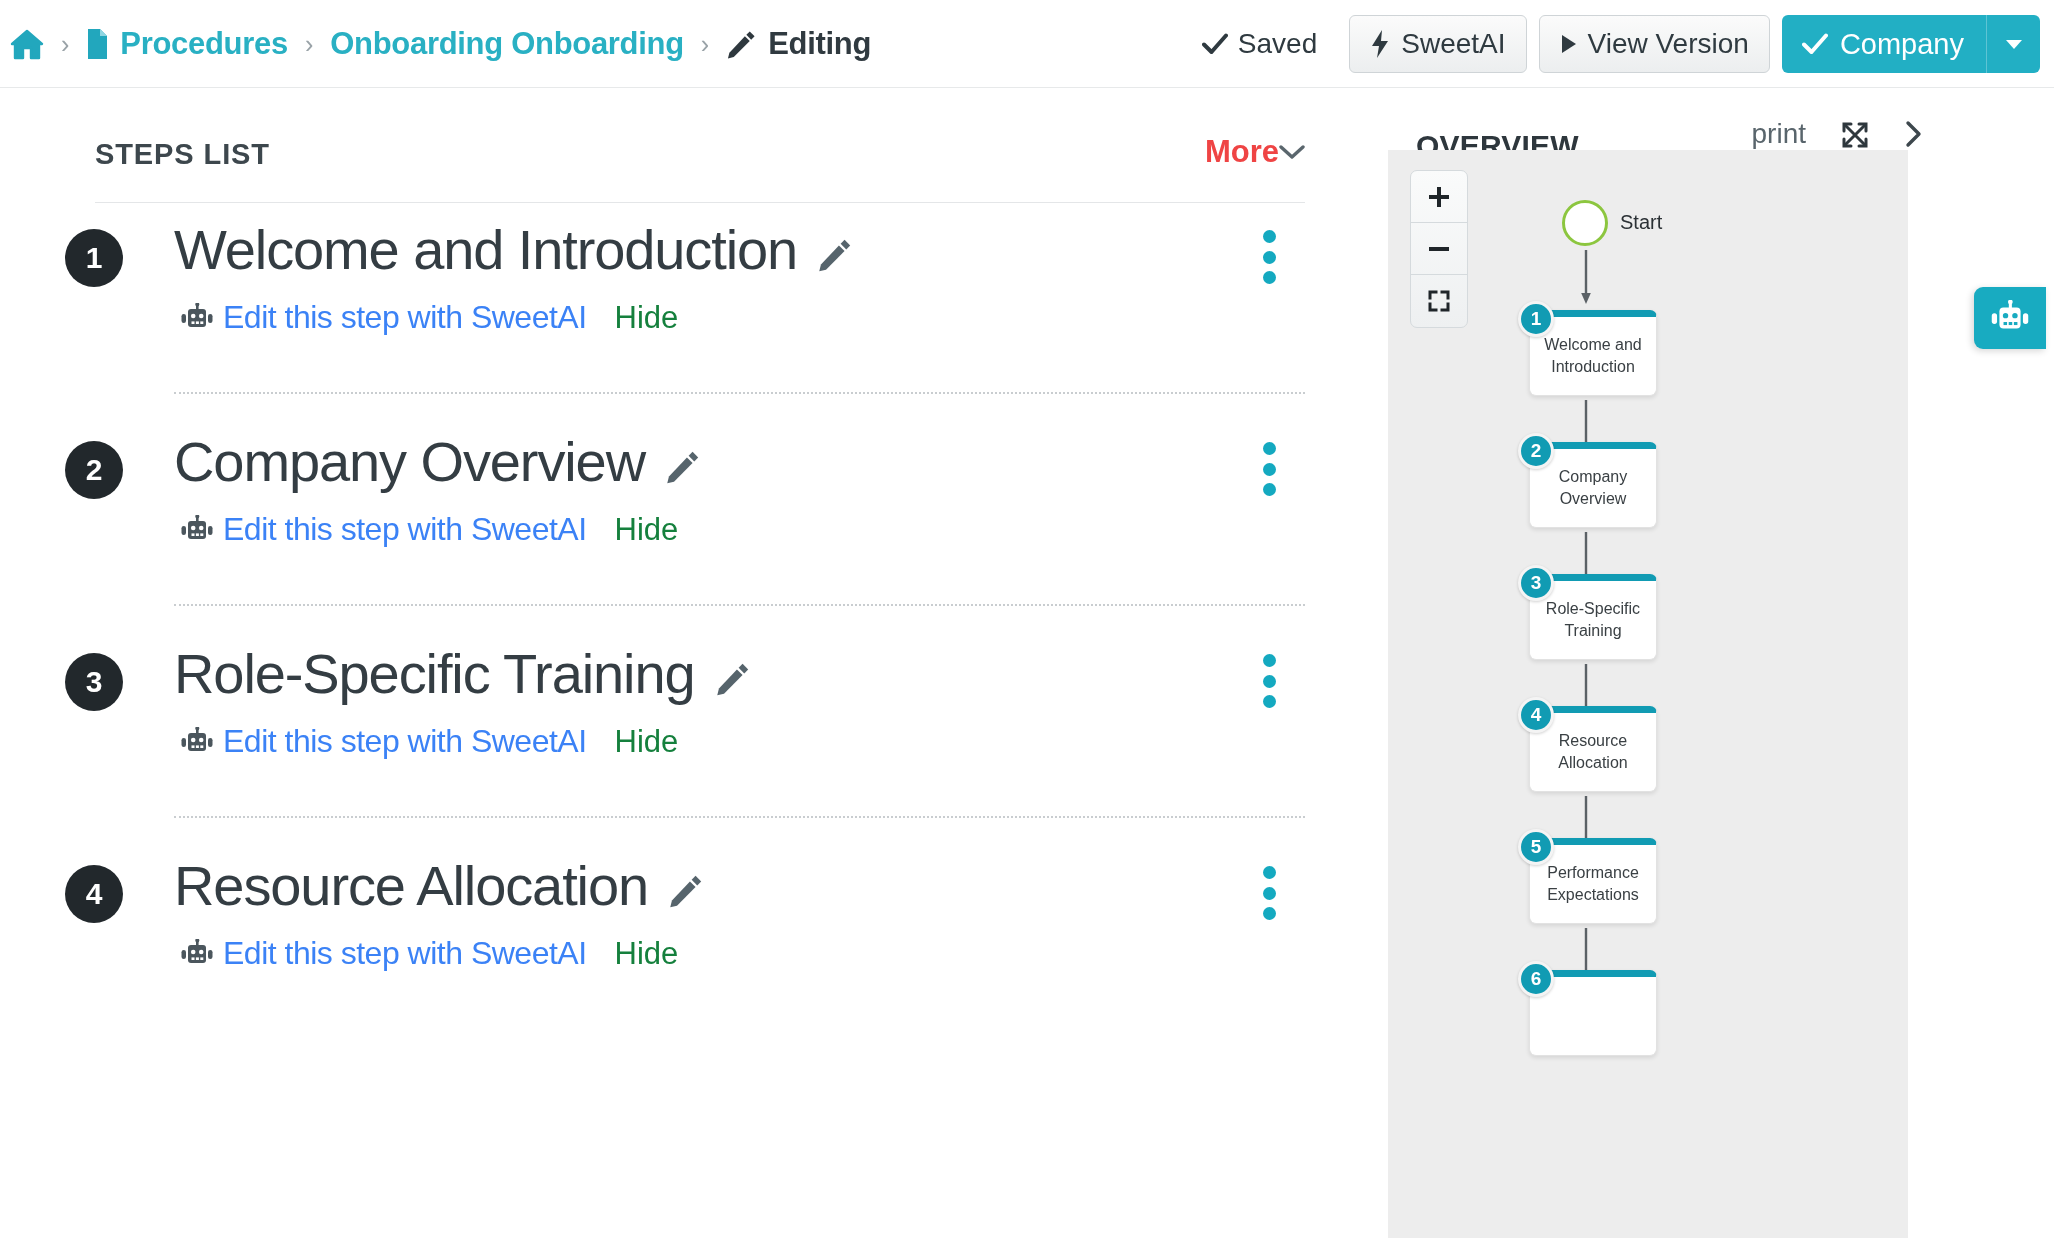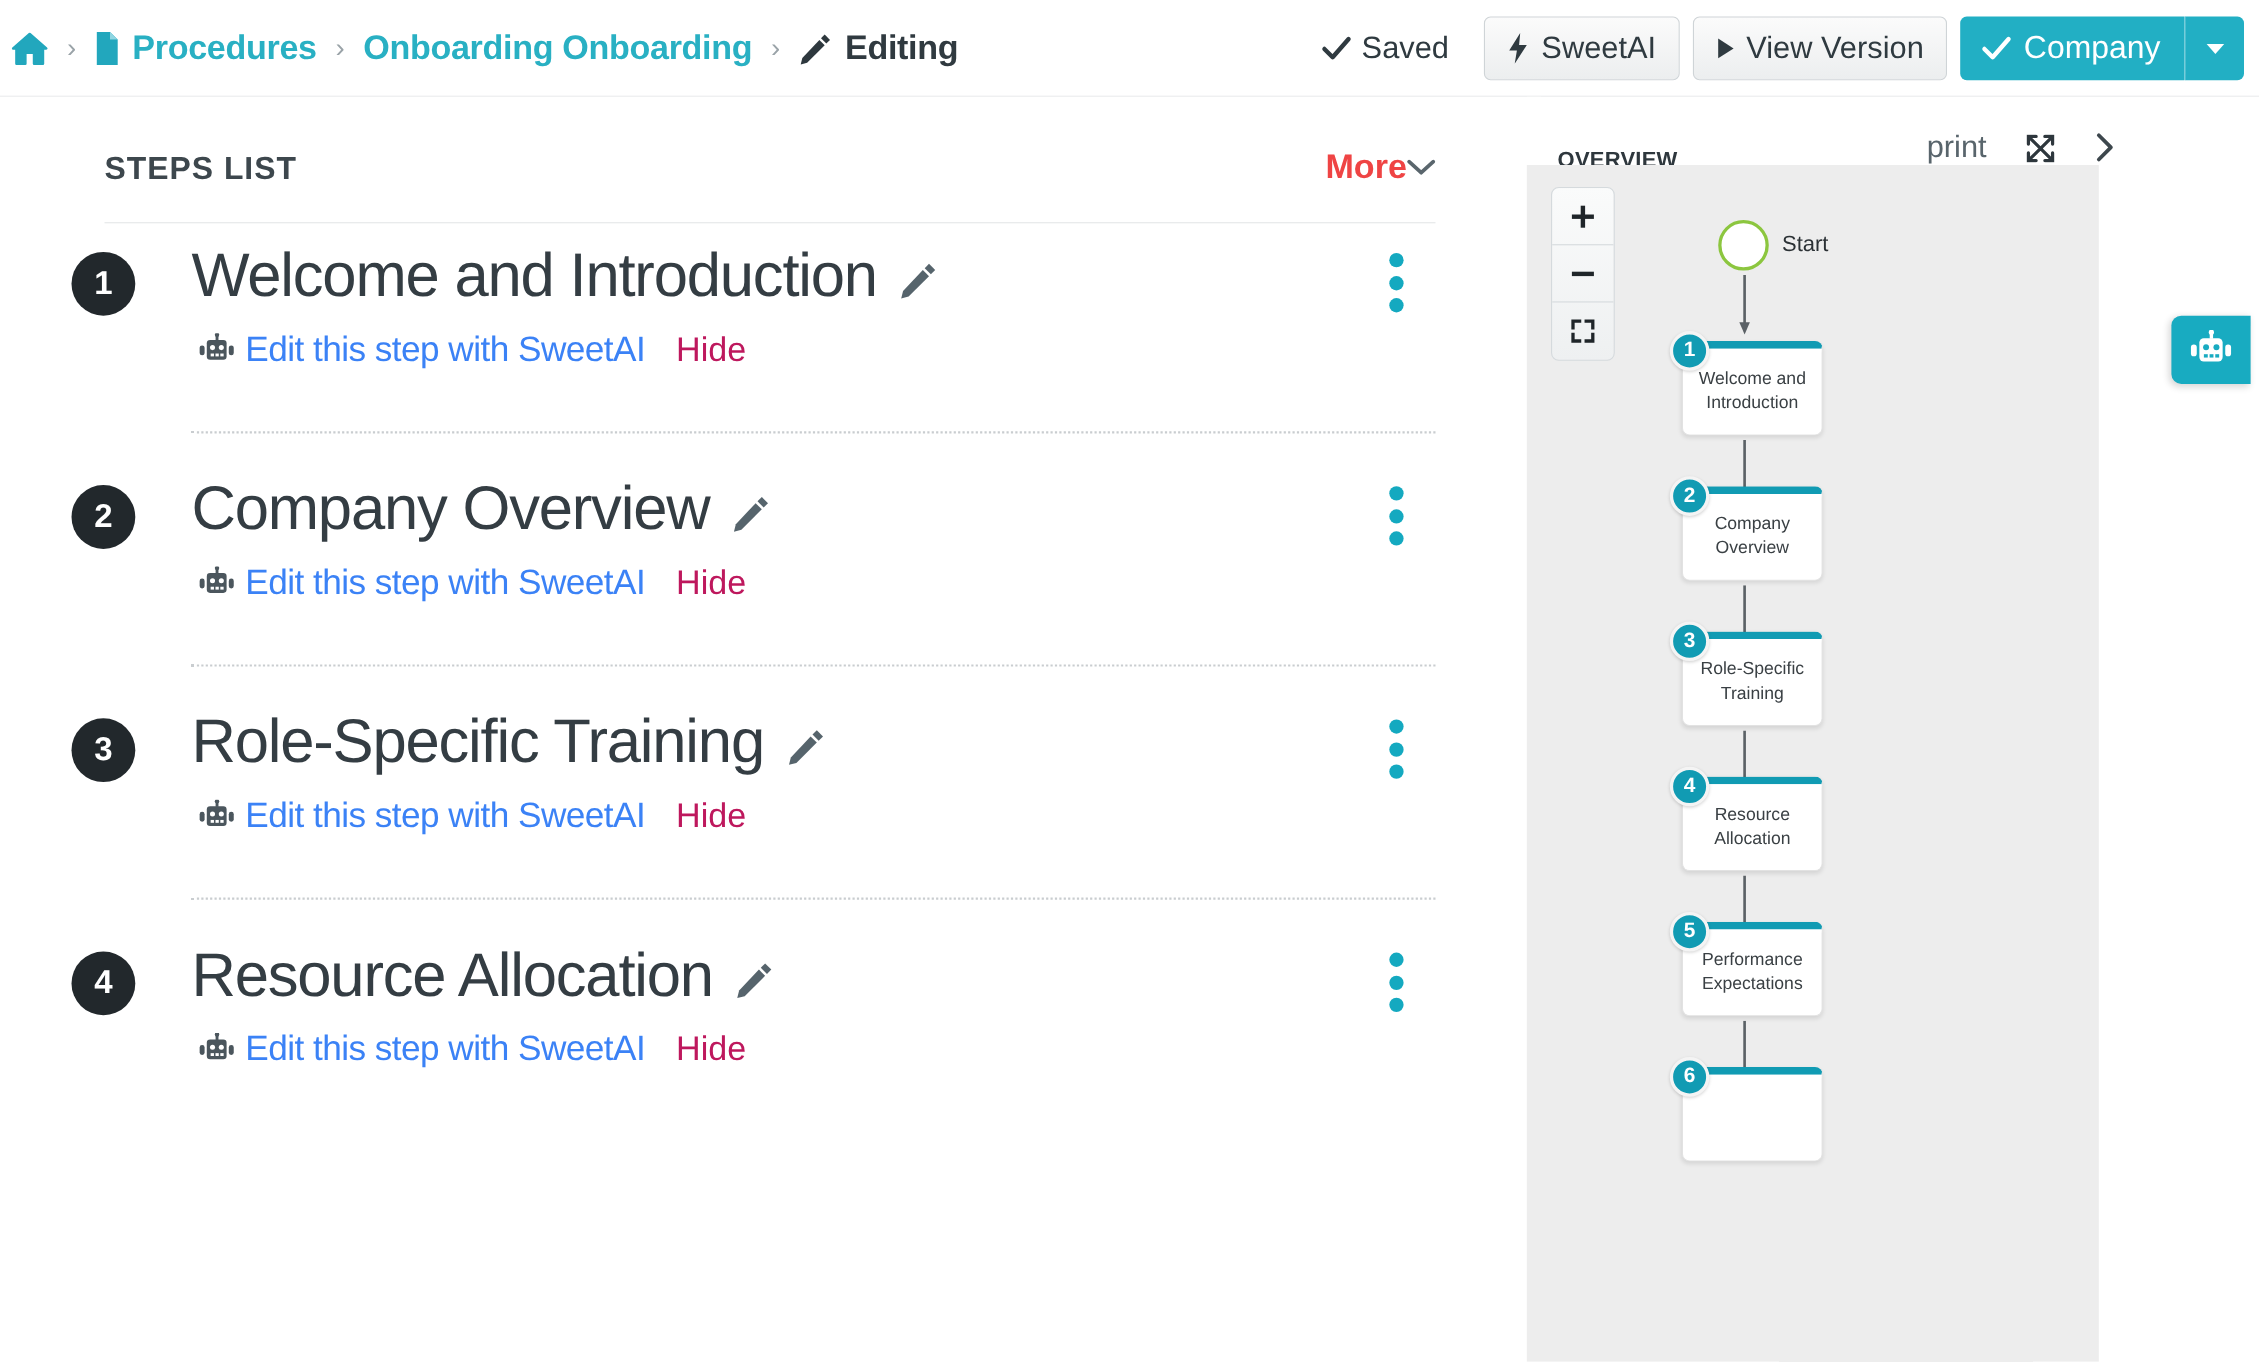--- a/index.html
+++ b/index.html
@@ -237,21 +237,21 @@
   .robot-ico { width: 34px; height: 30px; display:block; margin-right: 9px; }
   .sweetai-link {
     font-size: 32px;
     color: #3b82f6;
     letter-spacing: -0.5px;
     white-space: nowrap;
     cursor: pointer;
   }
   .hide-link {
     font-size: 31px;
-    color: #be185d;
+    color: #15803d;
     margin-left: 28px;
     white-space: nowrap;
     cursor: pointer;
   }
 
   .kebab {
     position: absolute;
     left: 1262px;
     top: 12px;
     width: 14px;
@@ -295,21 +295,21 @@
     left: 0;
     top: 28px;
     width: 666px;
     height: 60px;
     display: flex;
     align-items: center;
     padding-left: 28px;
     box-sizing: border-box;
   }
   .ov-title {
-    font-size: 20px;
+    font-size: 30px;
     font-weight: 700;
     letter-spacing: 0.2px;
     color: #2e373d;
     line-height: 1;
   }
   .ov-actions {
     position: absolute;
     right: 130px;
     top: 32px;
     display: flex;

